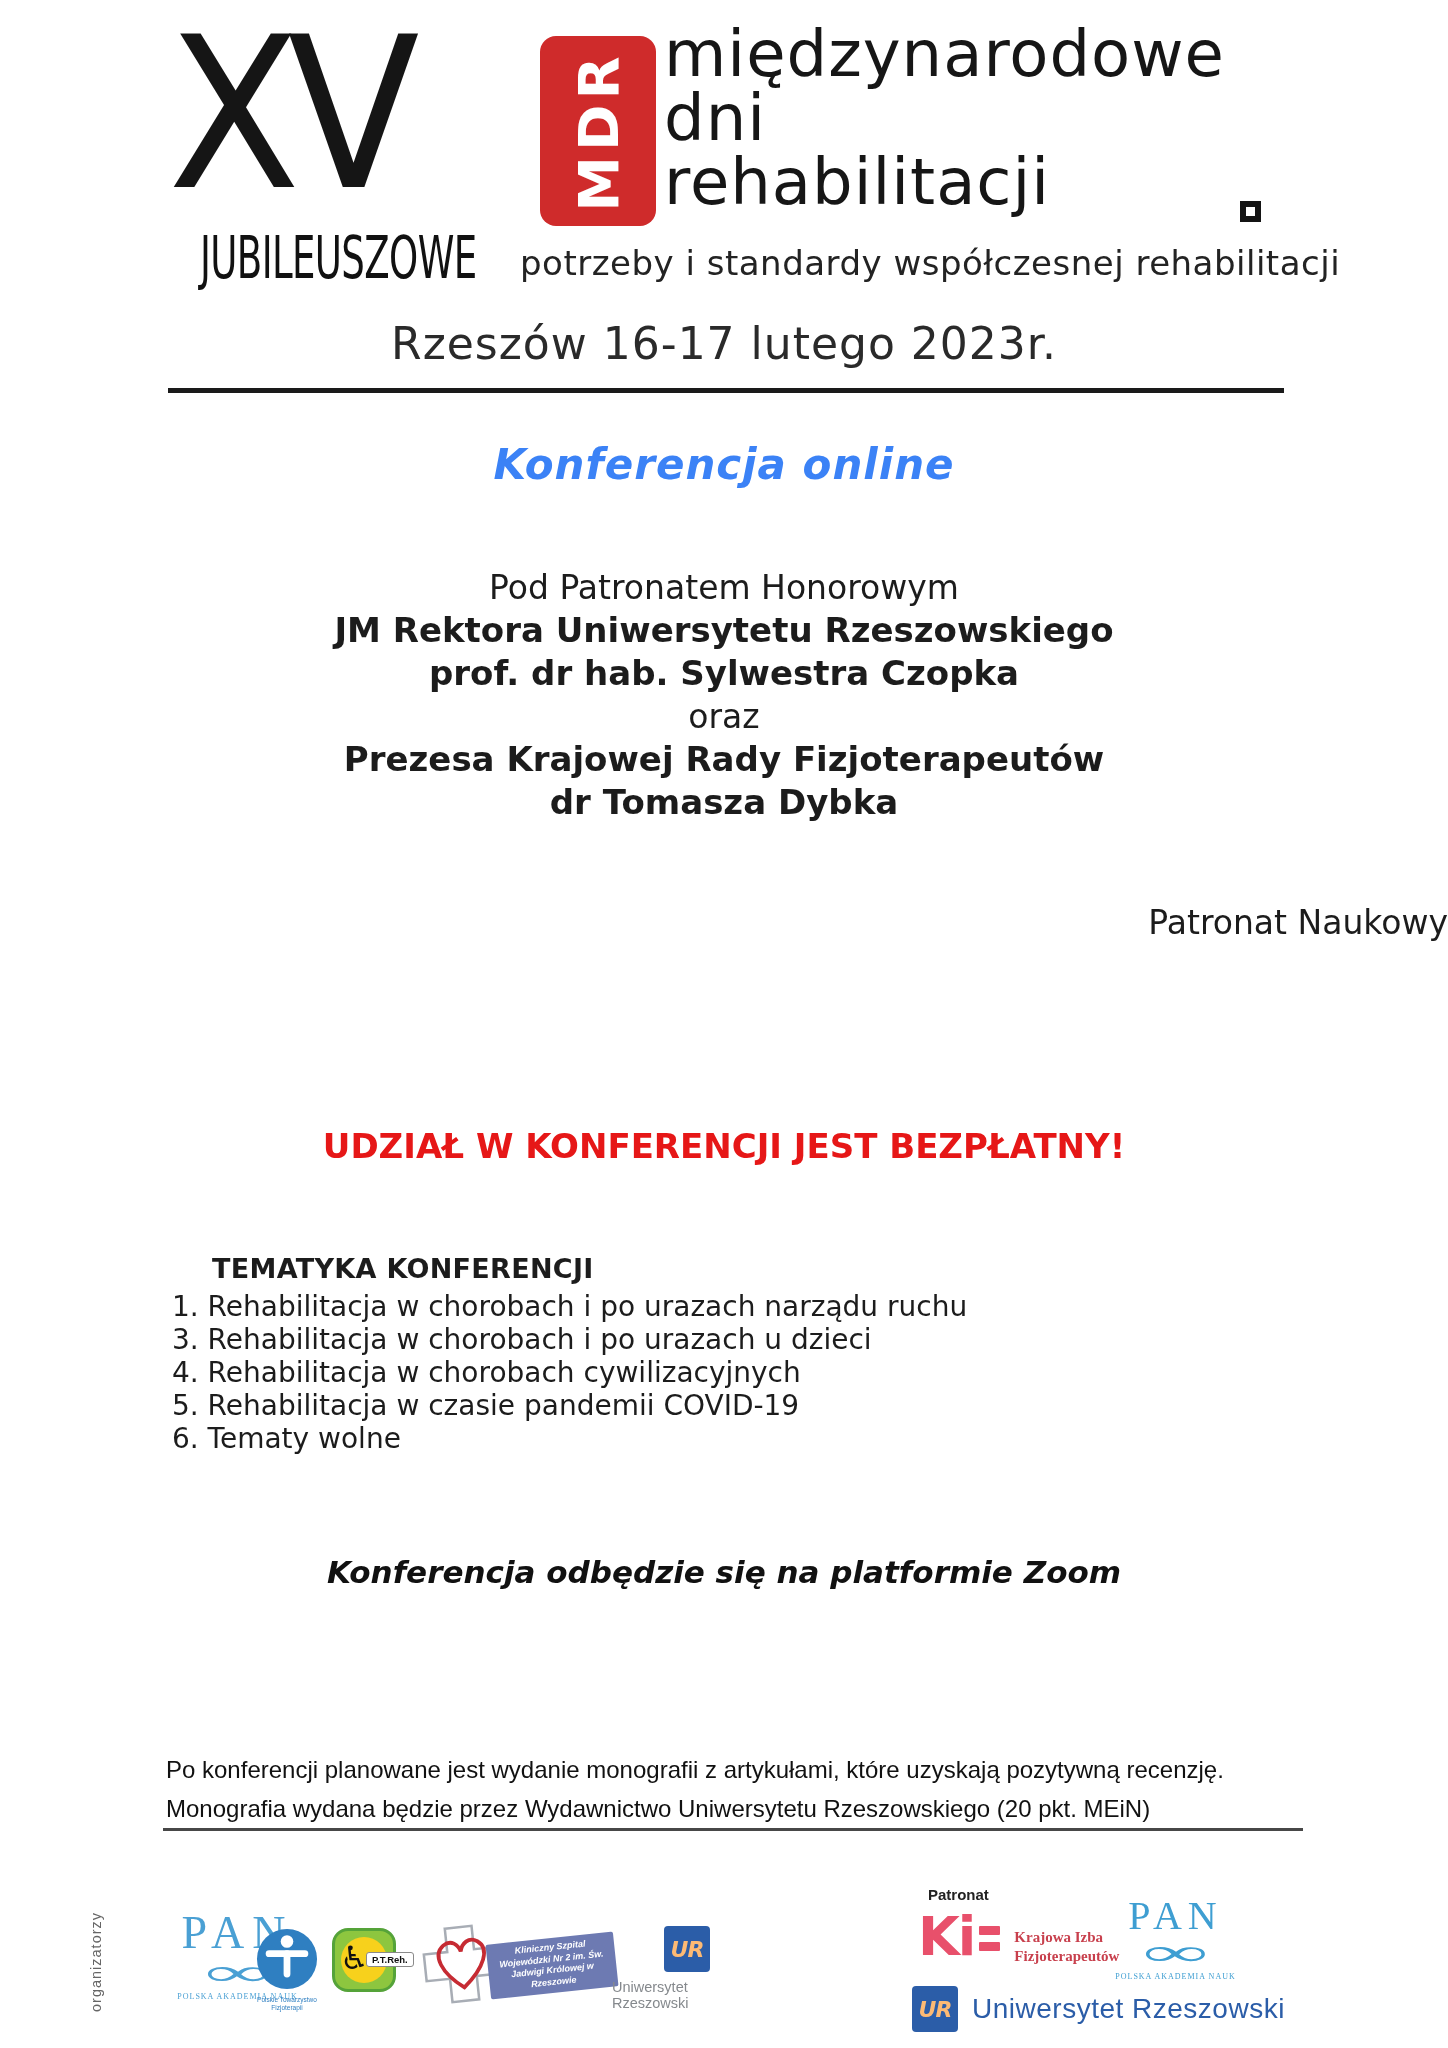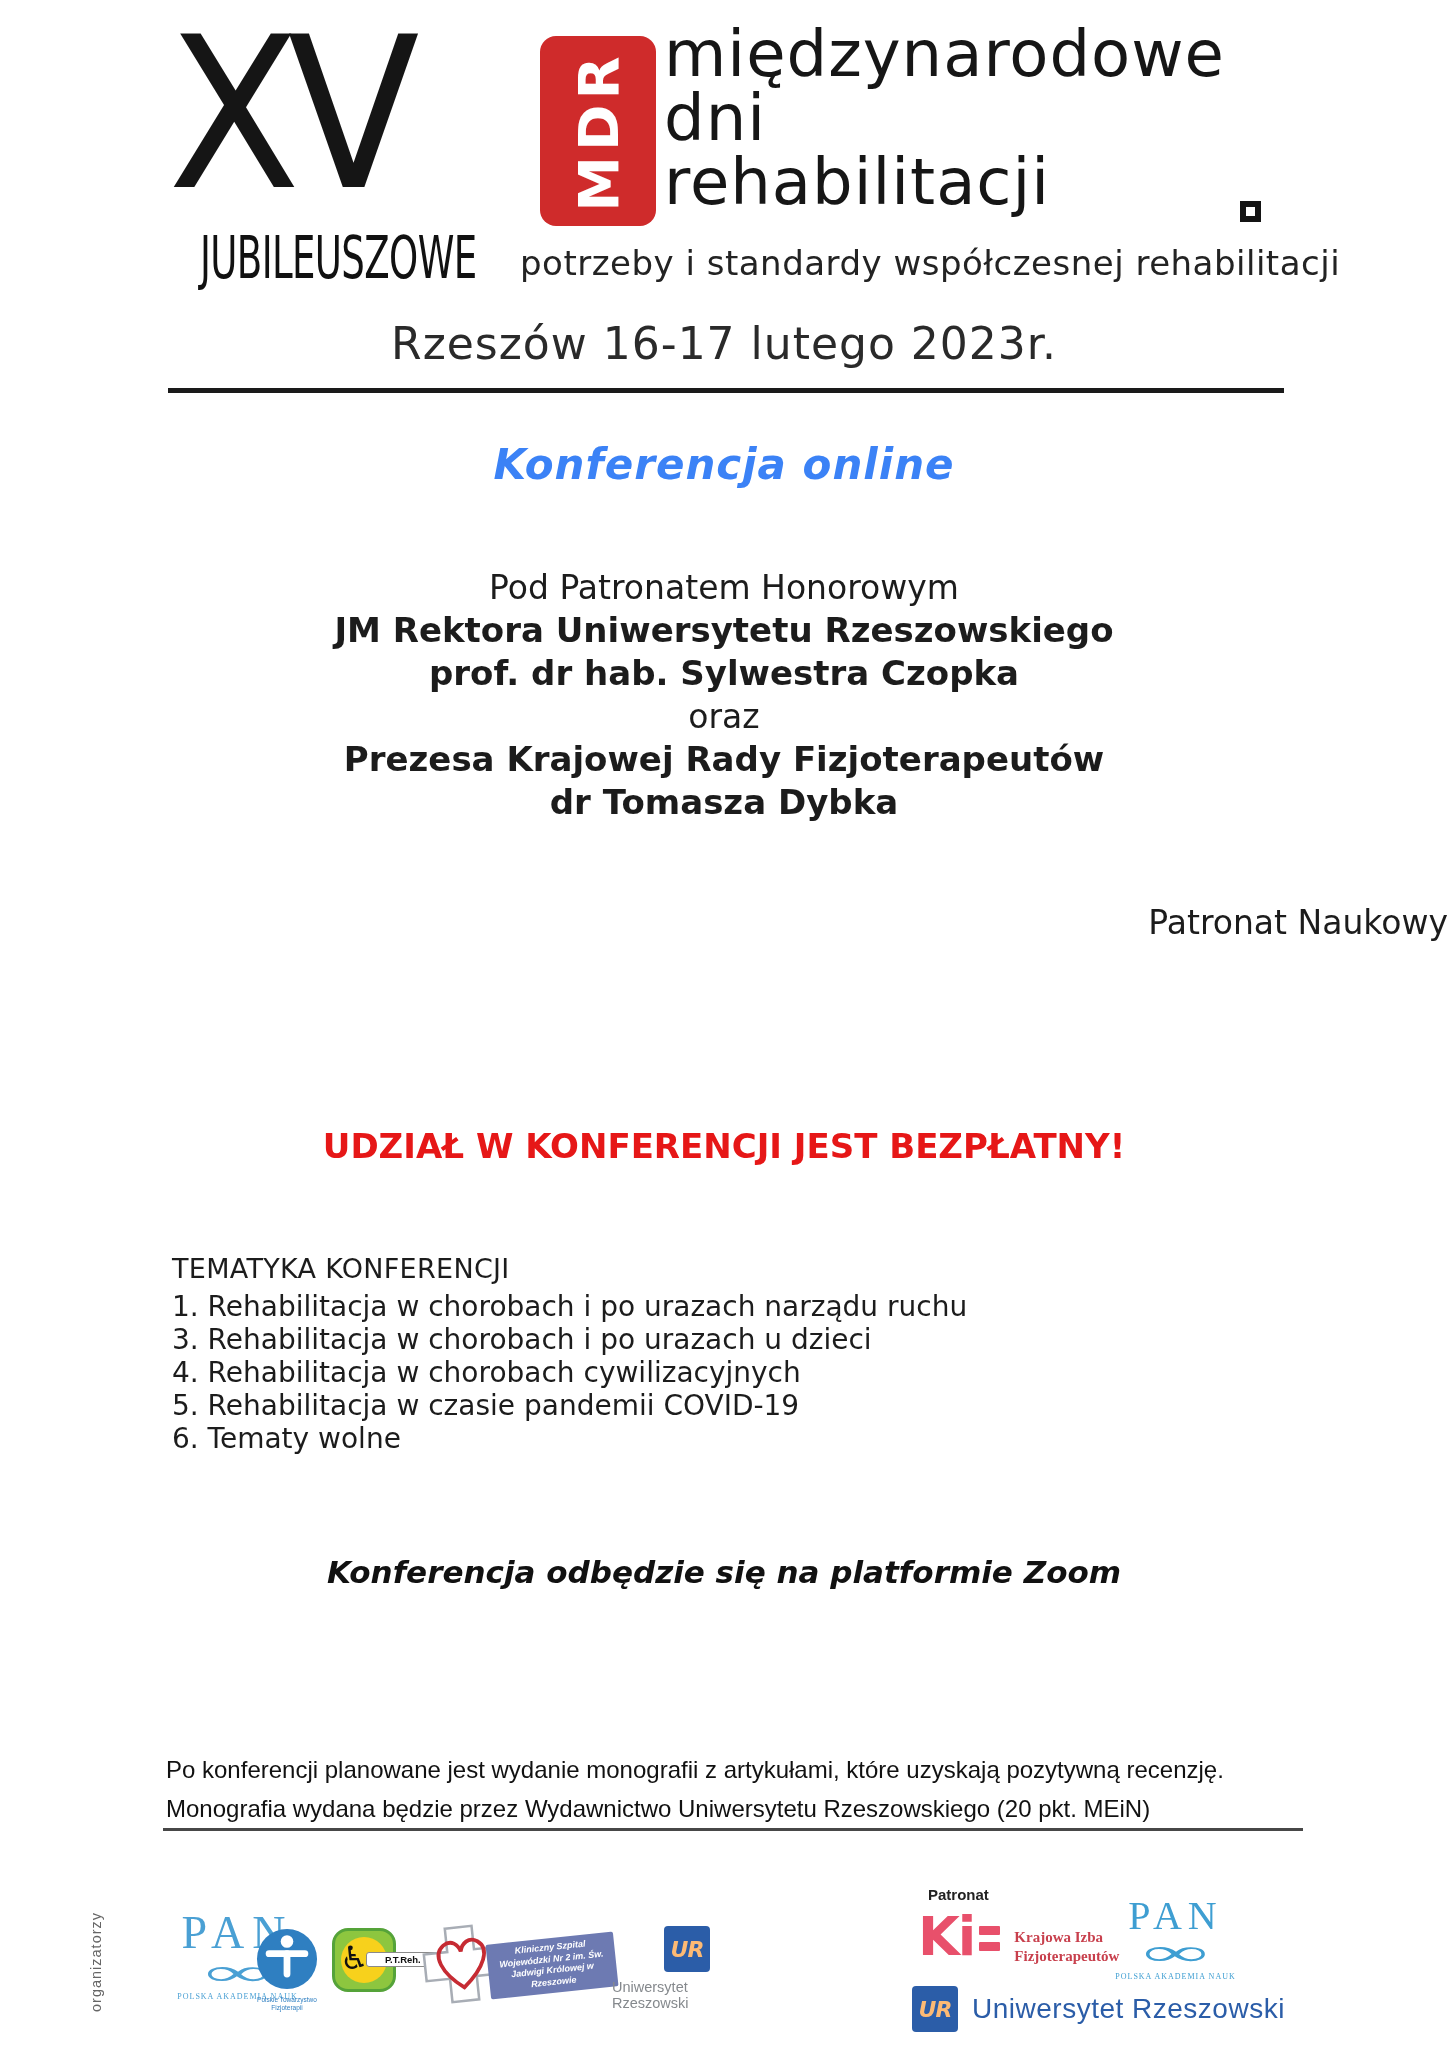--- a/index.html
+++ b/index.html
@@ -28,21 +28,21 @@
       font-size:42px;font-weight:700;font-style:italic;color:#3b82f6;letter-spacing:1px;}
   .honorary{position:absolute;left:0;top:566px;width:100%;text-align:center;
       font-size:33px;line-height:43px;color:#1c1c1c;}
   .honorary .b{font-weight:700;font-size:34px;}
   .scientific{position:absolute;left:0;top:901px;width:100%;text-align:right;
       font-size:33px;line-height:43px;color:#1c1c1c;}
   .scientific .b{font-weight:700;font-size:31px;letter-spacing:-.3px;}
   .notice{position:absolute;left:0;top:1126px;width:100%;text-align:center;
       font-size:34px;font-weight:700;color:#e61717;}
   .topics{position:absolute;left:172px;top:1252px;font-size:28px;line-height:33px;color:#1c1c1c;}
-  .topics .heading{font-weight:400;font-size:27px;letter-spacing:.3px;margin-bottom:5px;}
+  .topics .heading{font-weight:700;font-size:27px;letter-spacing:.3px;margin-bottom:5px;margin-left:40px;}
   .platform{position:absolute;left:0;top:1554px;width:100%;text-align:center;
       font-size:31px;font-weight:700;font-style:italic;color:#111;}
   .monograph{position:absolute;left:166px;top:1750px;font-size:24px;line-height:39px;
       font-family:"Liberation Sans",sans-serif;color:#111;}
   .rule-bottom{position:absolute;left:163px;top:1828px;width:1140px;height:3px;background:#474747;}
 
   
   .org-label{position:absolute;left:88px;top:2012px;transform:rotate(-90deg);
       transform-origin:left top;font-size:14.5px;color:#666;letter-spacing:1px;
       font-family:"Liberation Sans",sans-serif;white-space:nowrap;}
@@ -54,21 +54,21 @@
   .pan .pan-swash{display:block;font-size:44px;line-height:34px;transform:scaleX(2.1) scaleY(.85);}
   .pan .pan-cap{display:block;font-size:8px;letter-spacing:1px;margin-top:2px;}
   .ptf{position:absolute;left:250px;top:1928px;width:74px;text-align:center;}
   .ptf-cap{font-size:6.5px;color:#2f7fc1;line-height:1.25;margin-top:2px;font-family:"Liberation Sans",sans-serif;}
   .ptreh{position:absolute;left:332px;top:1928px;width:86px;height:72px;}
   .ptreh-shape{position:absolute;left:0;top:0;width:64px;height:64px;background:#8dc63f;
       border:3px solid #55a339;border-radius:16px;box-sizing:border-box;}
   .ptreh-sun{position:absolute;left:9px;top:9px;width:46px;height:46px;border-radius:50%;background:#f7d11c;}
   .ptreh-wc{position:absolute;left:8px;top:14px;font-size:32px;color:#111;line-height:1;}
   .ptreh-pill{position:absolute;left:34px;top:24px;background:#fff;border:1.5px solid #8a8a8a;
-      border-radius:3px;font-size:9.5px;font-weight:700;padding:1px 18px;color:#111;
+      border-radius:3px;font-size:9.5px;font-weight:700;padding:1px 5px;color:#111;
       font-family:"Liberation Sans",sans-serif;white-space:nowrap;}
   .hospital{position:absolute;left:420px;top:1922px;width:200px;height:90px;}
   .hospital svg{position:absolute;left:0;top:0;transform:rotate(-6deg);}
   .hosp-banner{position:absolute;left:68px;top:16px;width:122px;transform:rotate(-6deg);
       background:#6d7ab2;color:#fff;font-style:italic;font-weight:700;font-size:9px;
       line-height:1.3;text-align:center;padding:4px 3px;border-radius:2px;
       font-family:"Liberation Sans",sans-serif;}
   .ur-col{position:absolute;left:612px;top:1926px;width:150px;display:flex;
       flex-direction:column;align-items:center;}
   .ur-sq{width:46px;height:46px;background:#2b5da8;border-radius:4px;display:flex;

